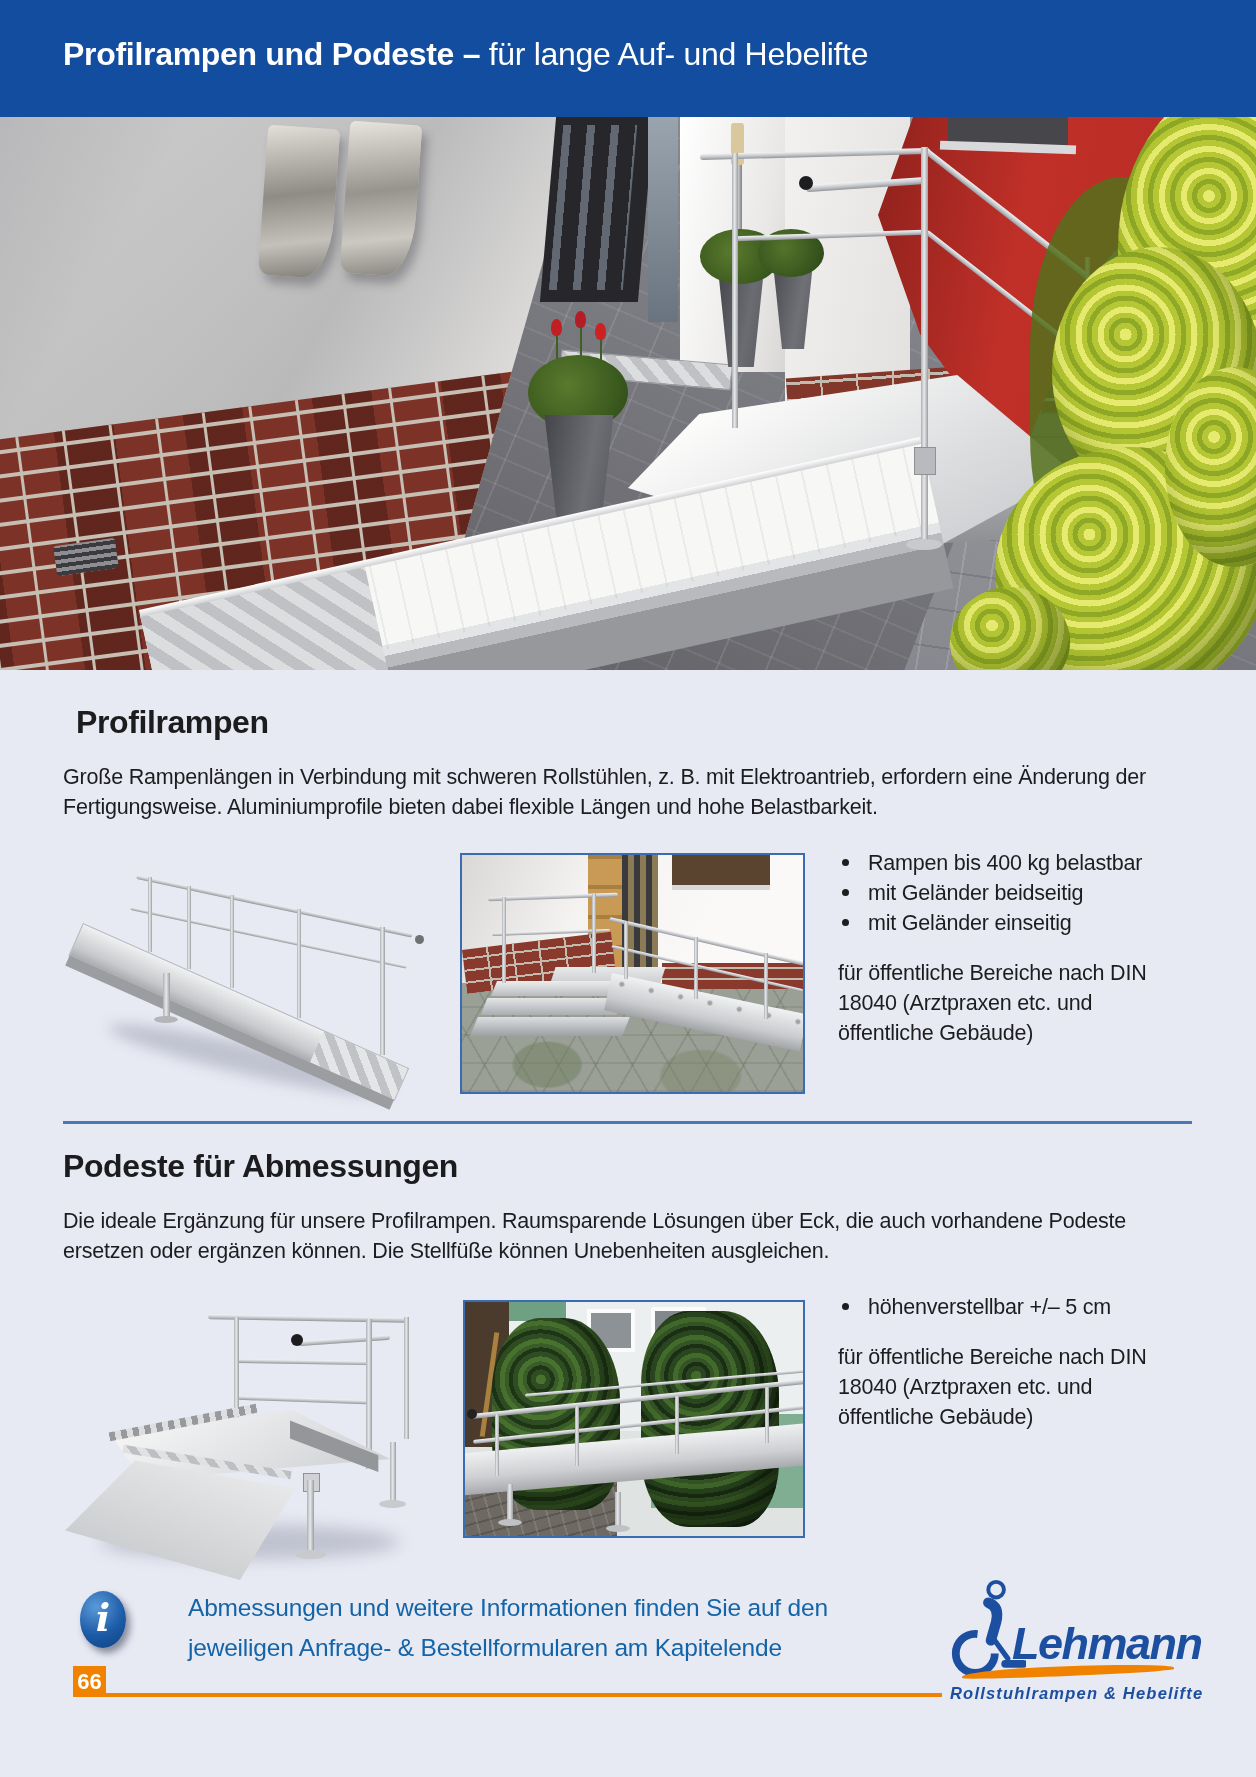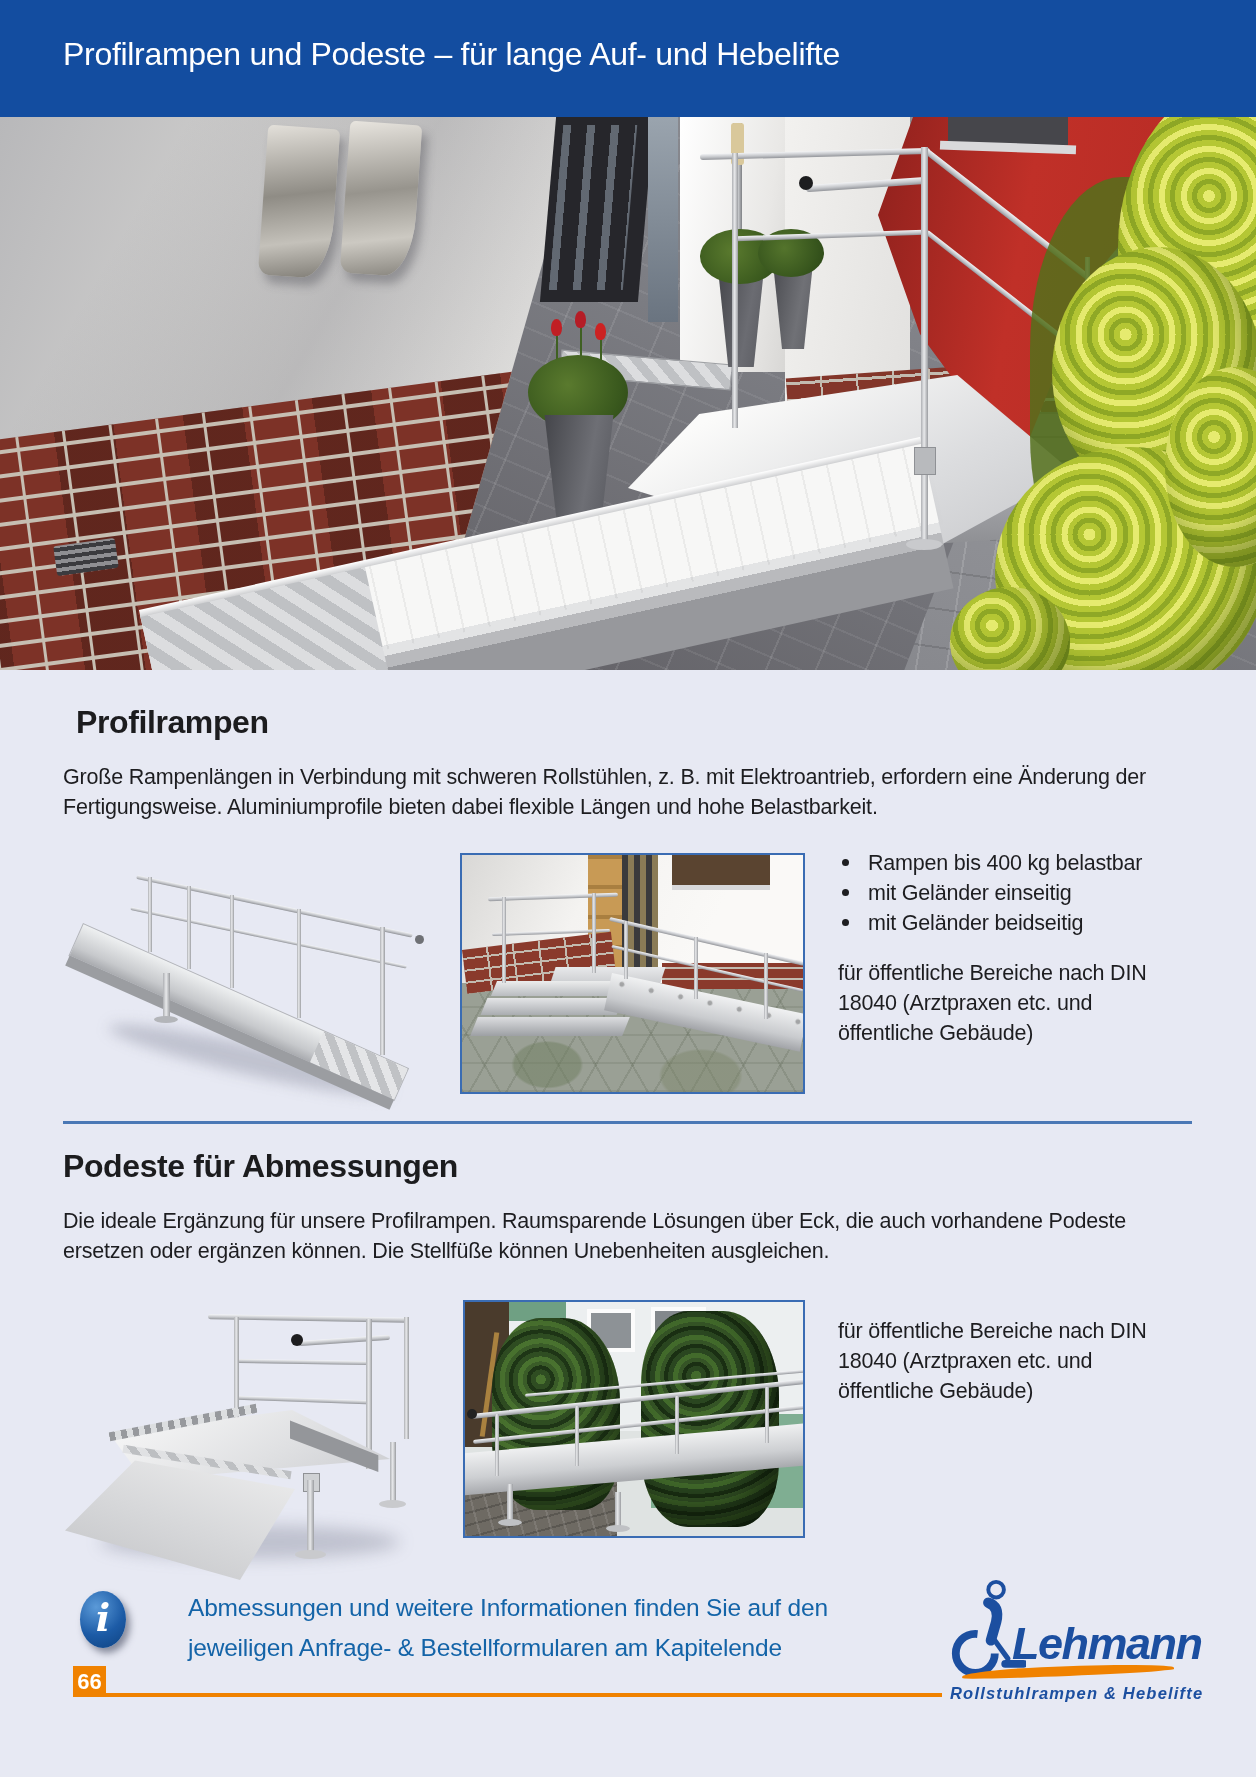--- a/index.html
+++ b/index.html
@@ -3,21 +3,21 @@
 <meta charset="utf-8">
 <style>
   html,body{margin:0;padding:0;background:#cfd2dd;}
   .page{position:relative;width:1256px;height:1777px;margin:0 auto;background:#e7e9f3;
         font-family:"Liberation Sans",sans-serif;overflow:hidden;}
   .abs{position:absolute;}
   
   .hdr{position:absolute;left:0;top:0;width:1256px;height:117px;background:#134da0;}
   .hdr h1{position:absolute;left:63px;top:36px;margin:0;color:#fff;font-size:32px;
           font-weight:400;letter-spacing:-0.3px;white-space:nowrap;}
-  .hdr h1 .b{font-weight:400;}
+  .hdr h1 .b{font-weight:700;}
   
   .hero{position:absolute;left:0;top:117px;width:1256px;height:553px;overflow:hidden;background:#6f7076;}
   
   .h2{position:absolute;margin:0;font-size:32px;font-weight:700;color:#1c1c1e;letter-spacing:-0.4px;}
   .para{position:absolute;margin:0;font-size:21.5px;line-height:30px;color:#1d1d20;letter-spacing:-0.2px;}
   .bullets{position:absolute;width:372px;}
   .bullet{display:flex;align-items:flex-start;margin-bottom:4px;font-size:21.5px;line-height:26px;color:#1d1d20;letter-spacing:-0.2px;}
   .dot{flex:0 0 auto;width:7px;height:7px;border-radius:50%;background:#1d1d20;margin:9px 19px 0 4px;}
   .note{margin:22px 0 0 0;font-size:21.5px;line-height:30px;color:#1d1d20;letter-spacing:-0.2px;}
   .divider{position:absolute;left:63px;width:1129px;height:3px;background:#4a78b5;}
@@ -258,25 +258,25 @@
     <div class="post abs" style="left:302px;top:98px;width:4px;height:66px;"></div>
   </div>
 
   <div class="bullets" style="left:838px;top:850px;">
     <div class="bullet">
         <span class="dot"></span>
         <span>Rampen bis 400 kg belastbar</span>
       </div>
     <div class="bullet">
         <span class="dot"></span>
-        <span>mit Geländer einseitig</span>
+        <span>mit Geländer beidseitig</span>
       </div>
     <div class="bullet">
         <span class="dot"></span>
-        <span>mit Geländer beidseitig</span>
+        <span>mit Geländer einseitig</span>
       </div>
     <p class="note" style="width:345px;">für öffentliche Bereiche nach DIN 18040 (Arztpraxen etc. und öffentliche Gebäude)</p>
   </div>
 
   <div class="divider" style="top:1121px;"></div>
 
   <h2 class="h2" style="left:63px;top:1148px;">Podeste für Abmessungen</h2>
   <p class="para" style="left:63px;top:1206px;width:1135px;">Die ideale Ergänzung für unsere Profilrampen. Raumsparende Lösungen über Eck, die auch vorhandene Podeste ersetzen oder ergänzen können. Die Stellfüße können Unebenheiten ausgleichen.</p>
 
   <div class="fig" style="left:60px;top:1290px;width:390px;height:285px;">
@@ -338,20 +338,24 @@
     <div class="post abs" style="left:110px;top:104px;width:4px;height:60px;"></div>
     <div class="post abs" style="left:210px;top:94px;width:4px;height:58px;"></div>
     <div class="post abs" style="left:300px;top:85px;width:4px;height:56px;"></div>
     <div class="post abs" style="left:42px;top:182px;width:6px;height:38px;"></div>
     <div class="abs" style="left:33px;top:217px;width:24px;height:7px;border-radius:50%;background:#bfc1c4;"></div>
     <div class="post abs" style="left:150px;top:190px;width:6px;height:36px;"></div>
     <div class="abs" style="left:141px;top:223px;width:24px;height:7px;border-radius:50%;background:#bfc1c4;"></div>
   </div>
 
   <div class="bullets" style="left:838px;top:1294px;">
+    <div class="bullet">
+        <span class="dot"></span>
+        <span>höhenverstellbar +/– 5 cm</span>
+      </div>
     <p class="note" style="width:345px;">für öffentliche Bereiche nach DIN 18040 (Arztpraxen etc. und öffentliche Gebäude)</p>
   </div>
 
   <div class="info-circle"><span>i</span></div>
   <p class="ftext">
     <span>Abmessungen und weitere Informationen finden Sie auf den</span><br>
     <span>jeweiligen Anfrage- &amp; Bestellformularen am Kapitelende</span>
   </p>
   <div class="badge">66</div>
   <div class="orange-rule"></div>

